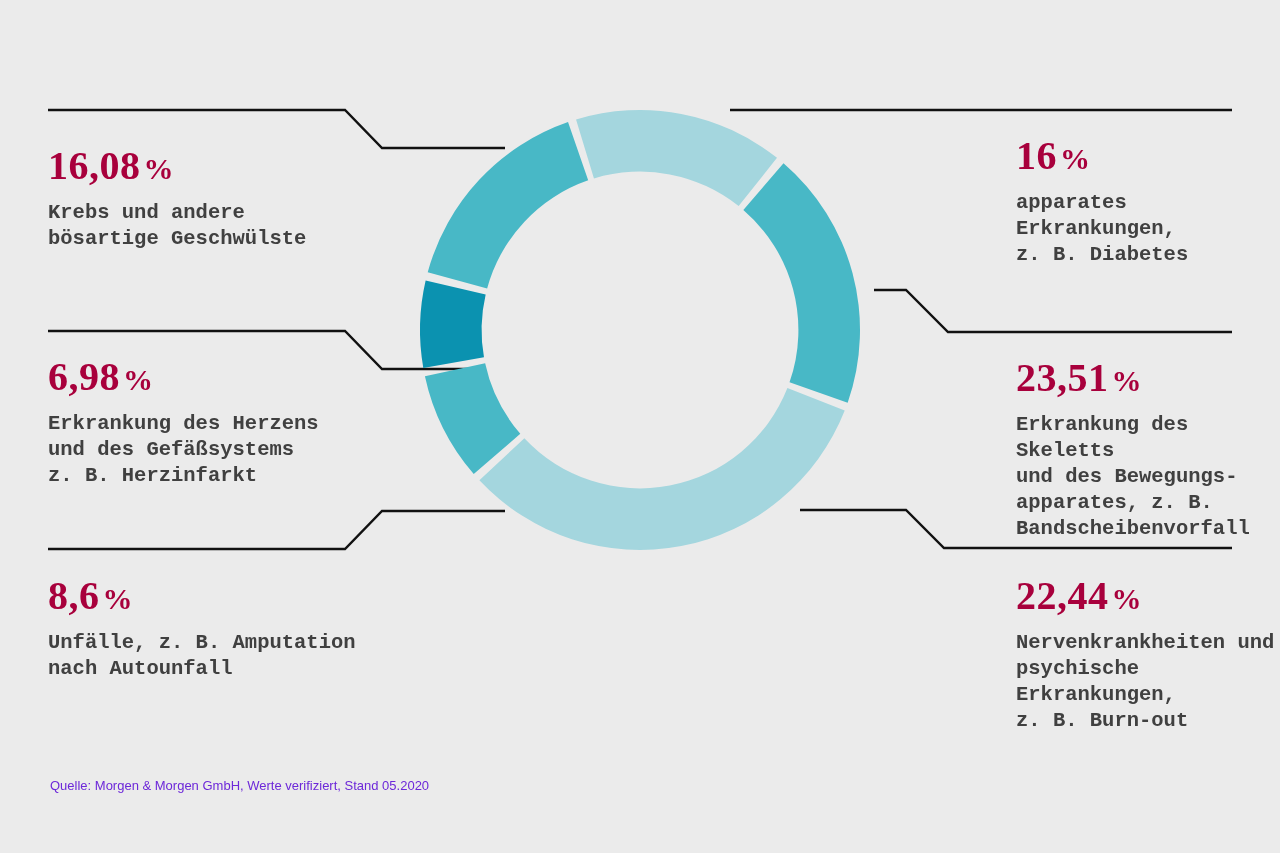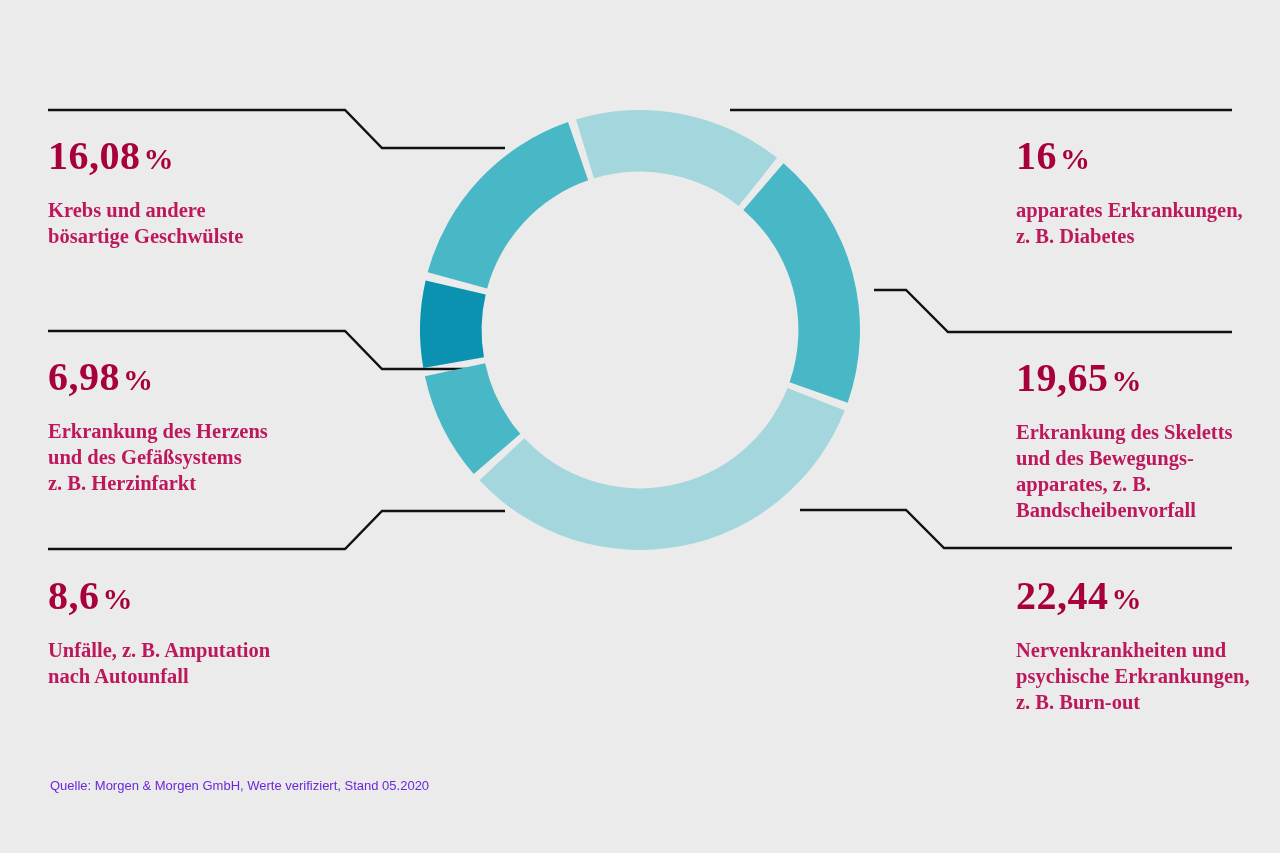--- a/index.html
+++ b/index.html
@@ -19,26 +19,26 @@
     color:#a8003c;
     font-family:"Liberation Serif", serif;
     font-weight:700;
     font-size:40px;
     line-height:44px;
     letter-spacing:0.5px;
     white-space:nowrap;
   }
   .label .pct .sym{font-size:30px;margin-left:3px;}
   .label .desc{
-    color:#be185d;
-    font-family:Liberation Serif, serif;
+    color:#404040;
+    font-family:Liberation Mono, monospace;
     font-weight:700;
     font-size:20.5px;
     line-height:26px;
-    margin-top:16px;
+    margin-top:9px;
     white-space:pre-line;
   }
 
   .lbl-left{left:48px;}
   .lbl-right{left:1016px;}
 
   .source{
     position:absolute;
     left:50px;top:777px;
     color:#6d28d9;
@@ -69,21 +69,21 @@
     <g>
         <path d="M 181.04551740838446 34.50101150732638 A 220 220 0 0 1 382.0051558029128 72.86752983989456 L 343.6437121780972 121.06462148472407 A 158.4 158.4 0 0 0 198.9527725340368 93.44072828527499 Z" fill="#a4d6de"></path>
         <path d="M 388.51195995317954 78.25373362381694 A 220 220 0 0 1 452.6634628557897 317.63529579166084 L 394.51769325616857 297.29741296999583 A 158.4 158.4 0 0 0 348.3286111662893 124.9426882091482 Z" fill="#48b8c6"></path>
         <path d="M 449.7220876573393 325.55350287368447 A 220 220 0 0 1 84.39107026694421 395.3488333509853 L 129.36157059219983 353.2511600127094 A 158.4 158.4 0 0 0 392.39990311328427 302.99852206905285 Z" fill="#a4d6de"></path>
         <path d="M 78.73789016214914 389.07258876089656 A 220 220 0 0 1 29.920672118886046 291.26967385024756 L 90.14288392559794 278.3141651721782 A 158.4 158.4 0 0 0 125.29128091674738 348.73226390784555 Z" fill="#48b8c6"></path>
         <path d="M 28.303012155576766 282.9791450555944 A 220 220 0 0 1 30.63394695967537 195.53086513882897 L 90.65644181096624 209.38222289995684 A 158.4 158.4 0 0 0 88.97816875201525 272.344984440028 Z" fill="#0b92b0"></path>
         <path d="M 32.690964364266705 187.33828490735877 A 220 220 0 0 1 173.01206222459697 37.11123932534326 L 193.16868480170982 95.32009231424715 A 158.4 158.4 0 0 0 92.13749434227202 203.48356513329833 Z" fill="#48b8c6"></path>
       </g>
   </svg>
 
-  <div class="label lbl-left" style="top:134px;">
+  <div class="label lbl-left" style="top:144px;">
     <div class="pct"><span>16,08</span><span class="sym">%</span></div>
     <div class="desc">Krebs und andere
 bösartige Geschwülste</div>
   </div>
 
   <div class="label lbl-left" style="top:355px;">
     <div class="pct"><span>6,98</span><span class="sym">%</span></div>
     <div class="desc">Erkrankung des Herzens
 und des Gefäßsystems
 z. B. Herzinfarkt</div>
@@ -95,21 +95,21 @@
 nach Autounfall</div>
   </div>
 
   <div class="label lbl-right" style="top:134px;">
     <div class="pct"><span>16</span><span class="sym">%</span></div>
     <div class="desc">apparates Erkrankungen,
 z. B. Diabetes</div>
   </div>
 
   <div class="label lbl-right" style="top:356px;">
-    <div class="pct"><span>19,65</span><span class="sym">%</span></div>
+    <div class="pct"><span>23,51</span><span class="sym">%</span></div>
     <div class="desc">Erkrankung des Skeletts
 und des Bewegungs-
 apparates, z. B.
 Bandscheibenvorfall</div>
   </div>
 
   <div class="label lbl-right" style="top:574px;">
     <div class="pct"><span>22,44</span><span class="sym">%</span></div>
     <div class="desc">Nervenkrankheiten und
 psychische Erkrankungen,

